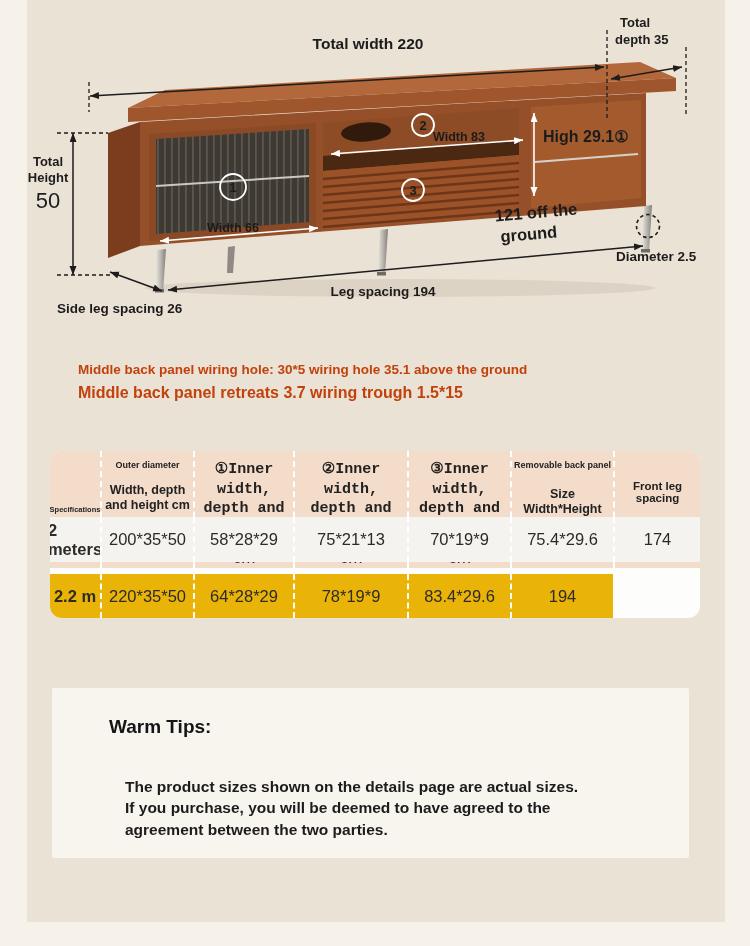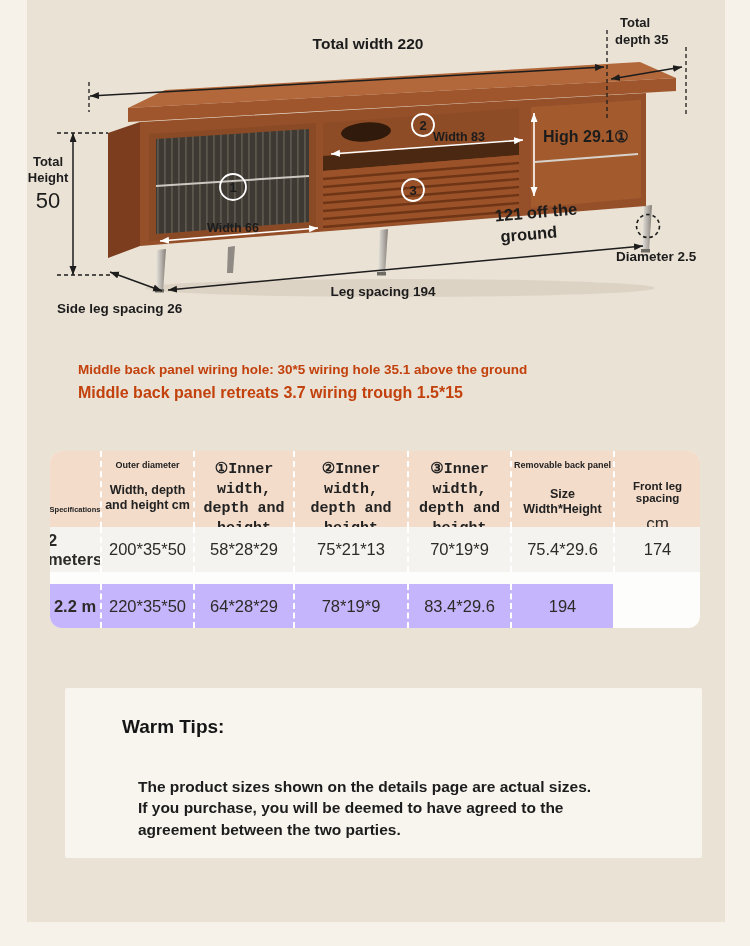--- a/index.html
+++ b/index.html
@@ -35,28 +35,28 @@
   .th-small{font-size:9px;font-weight:bold;line-height:1.3;text-align:center;}
   .th-small-left{font-size:15px;font-weight:bold;line-height:1.3;text-align:center;
                  padding:0 4px;align-self:flex-start;font-family:Liberation Mono, monospace;}
   .th-main{font-size:12.5px;font-weight:bold;text-align:center;line-height:1.25;margin-top:3px;}
   .th-main-6{margin-top:7px;}
   .th-med{font-size:11.5px;font-weight:bold;text-align:center;margin-top:20px;}
   .th-unit{font-size:17px;font-weight:400;margin-top:2px;color:#2d2b28;}
   .trow{background:transparent;}
   .trow > div{display:flex;align-items:center;justify-content:center;
               font-size:16.5px;color:#2d2b28;box-sizing:border-box;}
-  .row-1{height:45px;margin-top:10px;}
+  .row-1{height:45px;margin-top:0;}
   .row-1 > div{background:#f4f3f0;}
   .row-2{height:44px;margin-top:12px;}
-  .row-2 > div{background:#c4b5fd;}
+  .row-2 > div{background:#eab308;}
   .row-label{font-size:12px;font-weight:bold;color:#1c1c1c;}
 
   
-  .tips-card{position:absolute;left:65px;top:688px;width:637px;height:170px;
+  .tips-card{position:absolute;left:52px;top:688px;width:637px;height:170px;
              background:#f8f5ef;border-radius:2px;}
   .tips-title{position:absolute;left:57px;top:28px;font-size:19px;font-weight:bold;color:#151515;}
   .tips-body{position:absolute;left:57px;top:72px;width:530px;font-size:15.5px;
              font-weight:bold;color:#1c1c1c;line-height:1.38;margin:16px;}
 </style>
 </head>
 <body>
 
 <div class="page">
   <div class="panel"></div>

